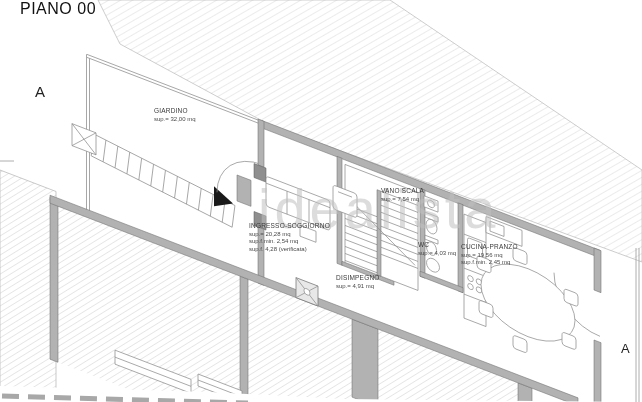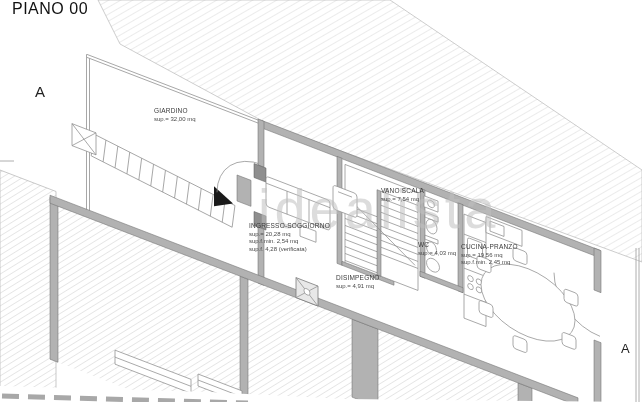--- a/index.html
+++ b/index.html
@@ -11,21 +11,21 @@
   html,body{margin:0;padding:0;background:#fff;}
   .canvas{position:relative;width:642px;height:402px;background:#fff;overflow:hidden;
           font-family:"Liberation Sans",sans-serif;}
   .canvas svg{position:absolute;left:0;top:0;}
   .wall{fill:var(--wall-color);stroke:#6f6f6f;stroke-width:.5;}
   .wall-dark{fill:#8f8f8f;stroke:#5f5f5f;stroke-width:.5;}
   .thin{stroke:#9a9a9a;stroke-width:.8;fill:none;}
   .furn{stroke:#8f8f8f;stroke-width:.7;fill:#fff;}
   .furn-open{stroke:#8f8f8f;stroke-width:.7;fill:none;}
   .hatch-border{stroke:#b8b8b8;stroke-width:.7;}
-  .title{position:absolute;left:12px;top:0px;font-size:16px;font-weight:500;color:#111;
+  .title{position:absolute;left:20px;top:0px;font-size:16px;font-weight:500;color:#111;
          letter-spacing:.5px;z-index:5;}
   .marker{position:absolute;color:#222;z-index:5;}
   .marker.left{left:35px;top:83px;font-size:15px;}
   .marker.right{left:621px;top:341px;font-size:13px;}
   .watermark{position:absolute;left:258px;top:176px;font-size:56px;color:var(--watermark-color);
              opacity:.55;letter-spacing:4px;z-index:4;white-space:nowrap;}
   .room-label{position:absolute;color:#3a3a3a;white-space:nowrap;z-index:6;}
   .room-label .rname{font-size:6.5px;letter-spacing:.2px;margin-bottom:1.5px;}
   .room-label .rline{font-size:6px;color:#4a4a4a;margin-bottom:1.5px;}
 </style>

